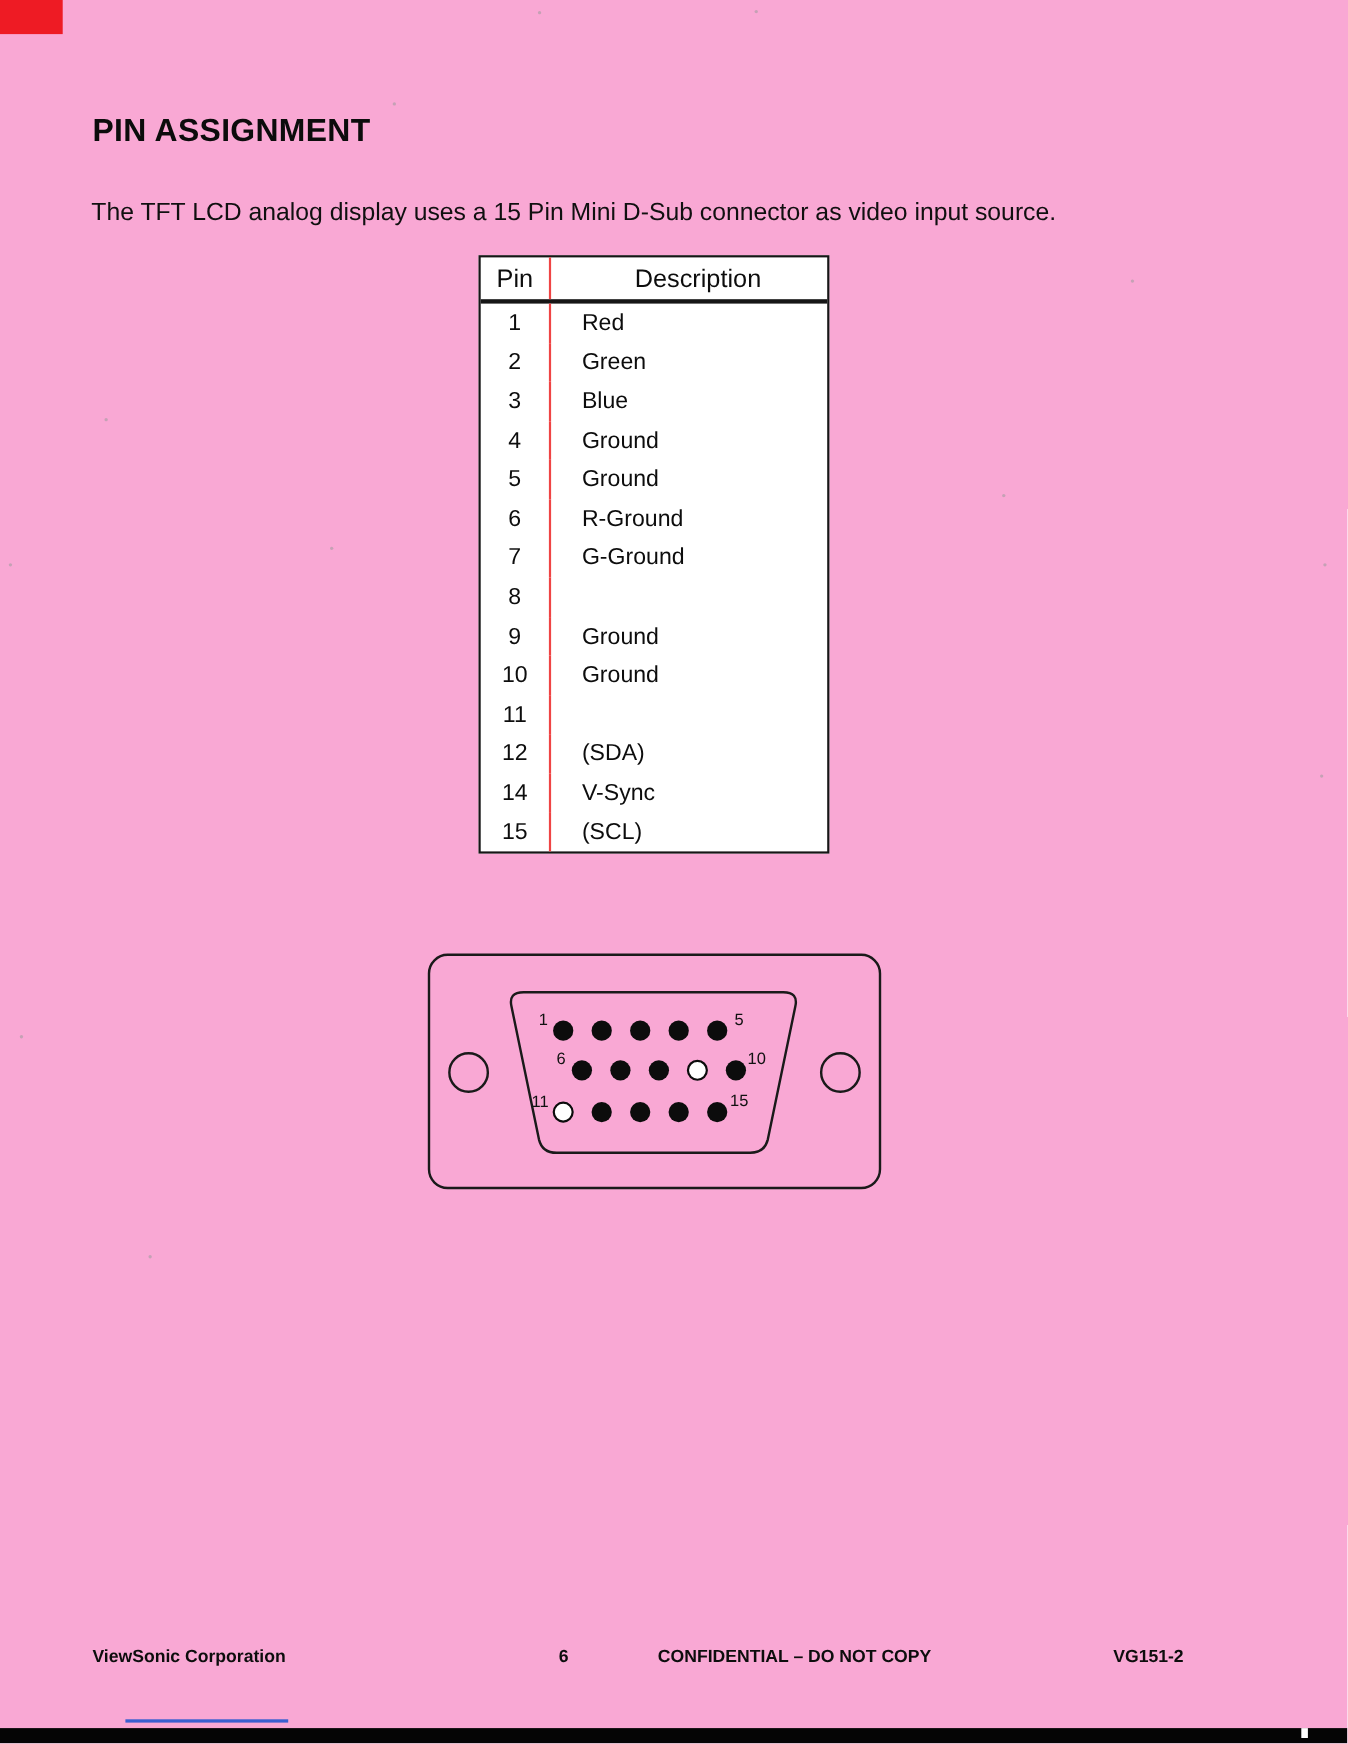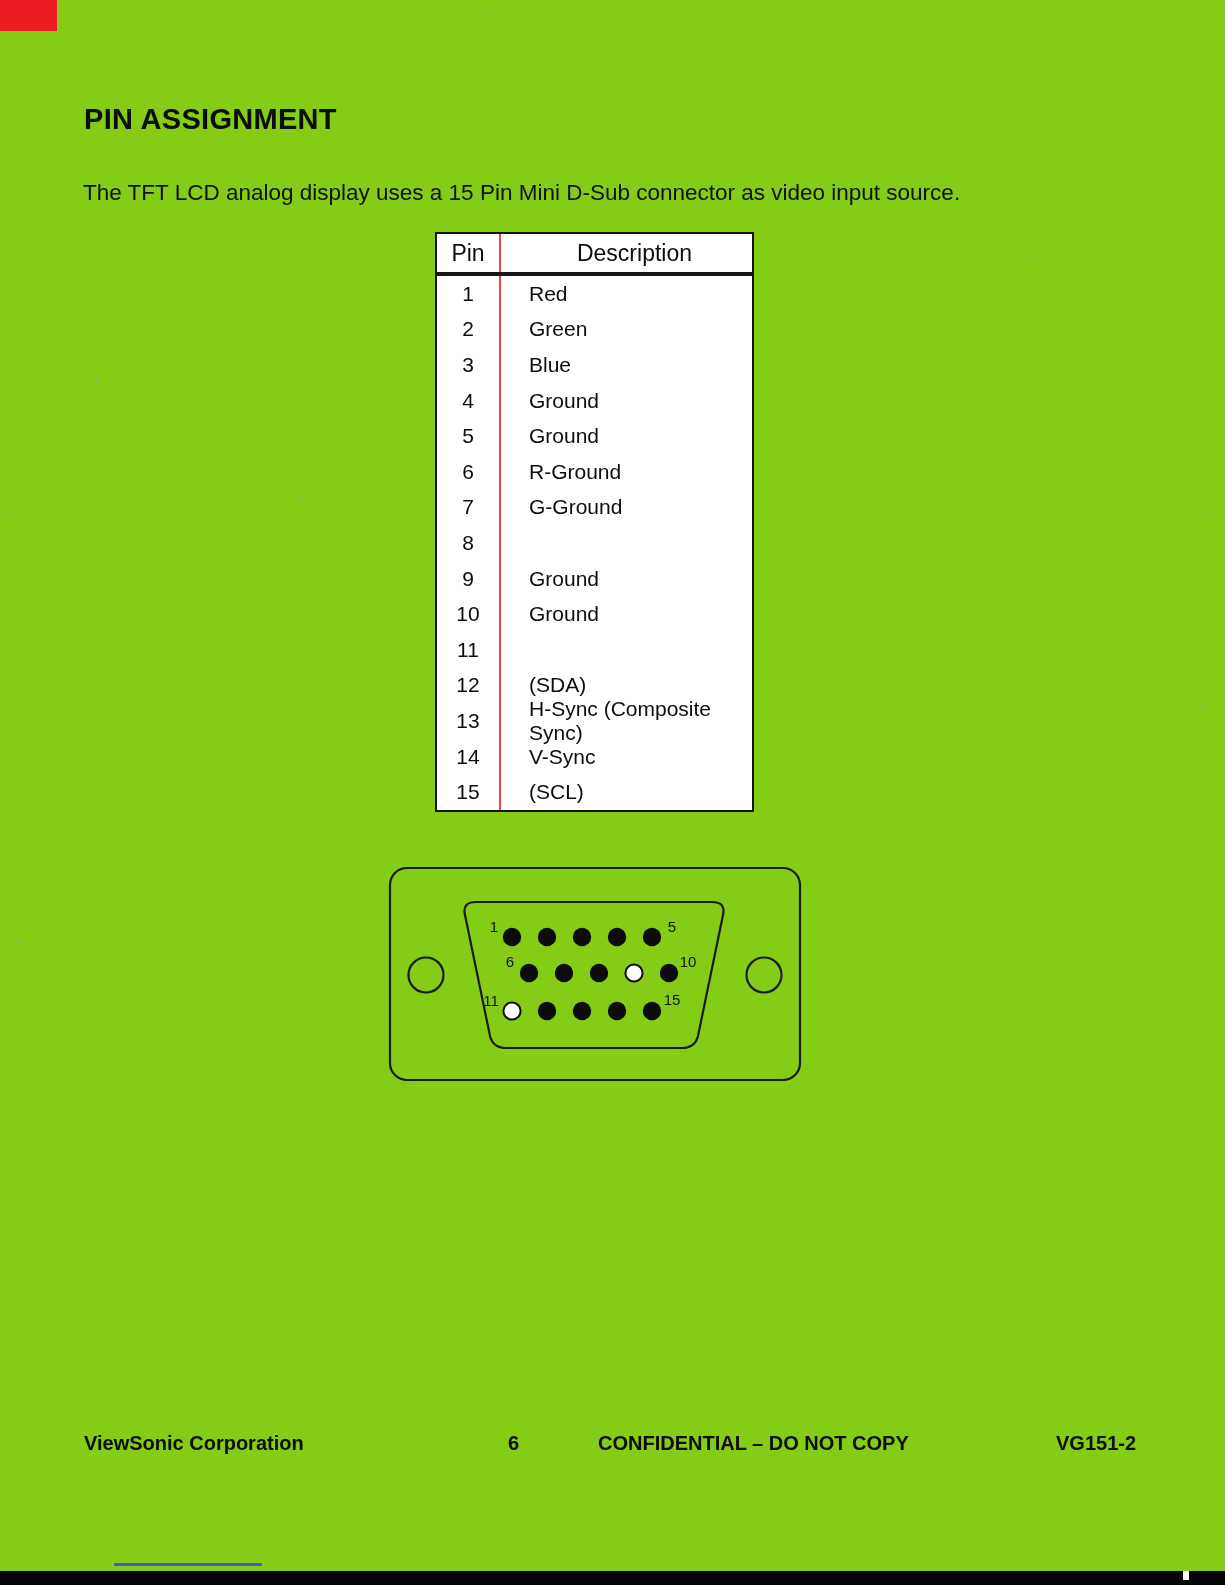--- a/index.html
+++ b/index.html
@@ -1,21 +1,21 @@
 <!DOCTYPE html>
 <html><head>
 <meta charset="utf-8">
 <style>
   * { margin:0; padding:0; box-sizing:border-box; }
   html,body { background:#ffffff; }
   body {
     width:1225px; height:1585px; position:relative;
     font-family:"Liberation Sans", sans-serif; color:#111;
   }
-  .page { position:absolute; left:0; top:0; width:1225px; height:1585px; background:#84cc16; overflow:hidden; }
+  .page { position:absolute; left:0; top:0; width:1225px; height:1585px; background:#f9a8d4; overflow:hidden; }
 
   .red-mark { position:absolute; left:0; top:0; width:57px; height:31px; background:#ee1b24; }
 
   .heading { position:absolute; left:84px; top:103px; font-size:29px; font-weight:bold; color:#0c0c0c; letter-spacing:0.3px; }
   .intro   { position:absolute; left:83px; top:180px; font-size:22.5px; color:#101010; white-space:nowrap; }
 
   
   .pin-table { position:absolute; left:435px; top:232px; width:319px; border:2.5px solid #161616; background:#fff; }
   .thead { display:flex; height:42px; border-bottom:4px solid #161616; font-size:23px; color:#0d0d0d; }
   .trow  { display:flex; height:35.6px; font-size:21px; color:#0d0d0d; }
@@ -27,25 +27,25 @@
   .thead .col-desc { justify-content:center; padding-left:16px; }
 
   
   .connector { position:absolute; left:388px; top:866px; }
   .outline { fill:none; stroke:#1a1a1a; stroke-width:2.2; }
   .pin-filled { fill:#0c0c0c; stroke:none; }
   .pin-open { fill:#ffffff; stroke:#0c0c0c; stroke-width:2; }
   .plabel { font-size:15px; fill:#111; font-family:"Liberation Sans", sans-serif; }
 
   
-  .footer-item { position:absolute; top:1432px; font-size:20px; font-weight:bold; color:#0d0d0d; white-space:nowrap;text-align:center; }
+  .footer-item { position:absolute; top:1498px; font-size:16px; font-weight:bold; color:#0d0d0d; white-space:nowrap;text-align:center; }
   .f-company { left:84px; }
   .f-page    { left:508px; }
   .f-conf    { left:598px; }
-  .f-doc     { left:1012px;margin-left:44px; }
+  .f-doc     { left:1012px; }
 
   .blue-line  { position:absolute; left:114px; top:1563px; width:148px; height:3px; background:#3a5fd0; }
   .bottom-bar { position:absolute; left:0; top:1571px; width:1225px; height:14px; background:#050505; }
   .bar-notch  { position:absolute; left:1183px; top:1571px; width:6px; height:9px; background:#ffffff; }
 
   .speck { position:absolute; width:3px; height:3px; border-radius:50%; background:#9a9a9a; opacity:0.55; }
 </style>
 </head>
 <body>
 
@@ -102,24 +102,20 @@
           <div class="col-desc">Ground</div>
         </div>
       <div class="trow">
           <div class="col-pin">11</div>
         </div>
       <div class="trow">
           <div class="col-pin">12</div>
           <div class="col-desc">(SDA)</div>
         </div>
       <div class="trow">
-          <div class="col-pin">13</div>
-          <div class="col-desc">H-Sync (Composite Sync)</div>
-        </div>
-      <div class="trow">
           <div class="col-pin">14</div>
           <div class="col-desc">V-Sync</div>
         </div>
       <div class="trow">
           <div class="col-pin">15</div>
           <div class="col-desc">(SCL)</div>
         </div>
     </div>
   </div>
 

